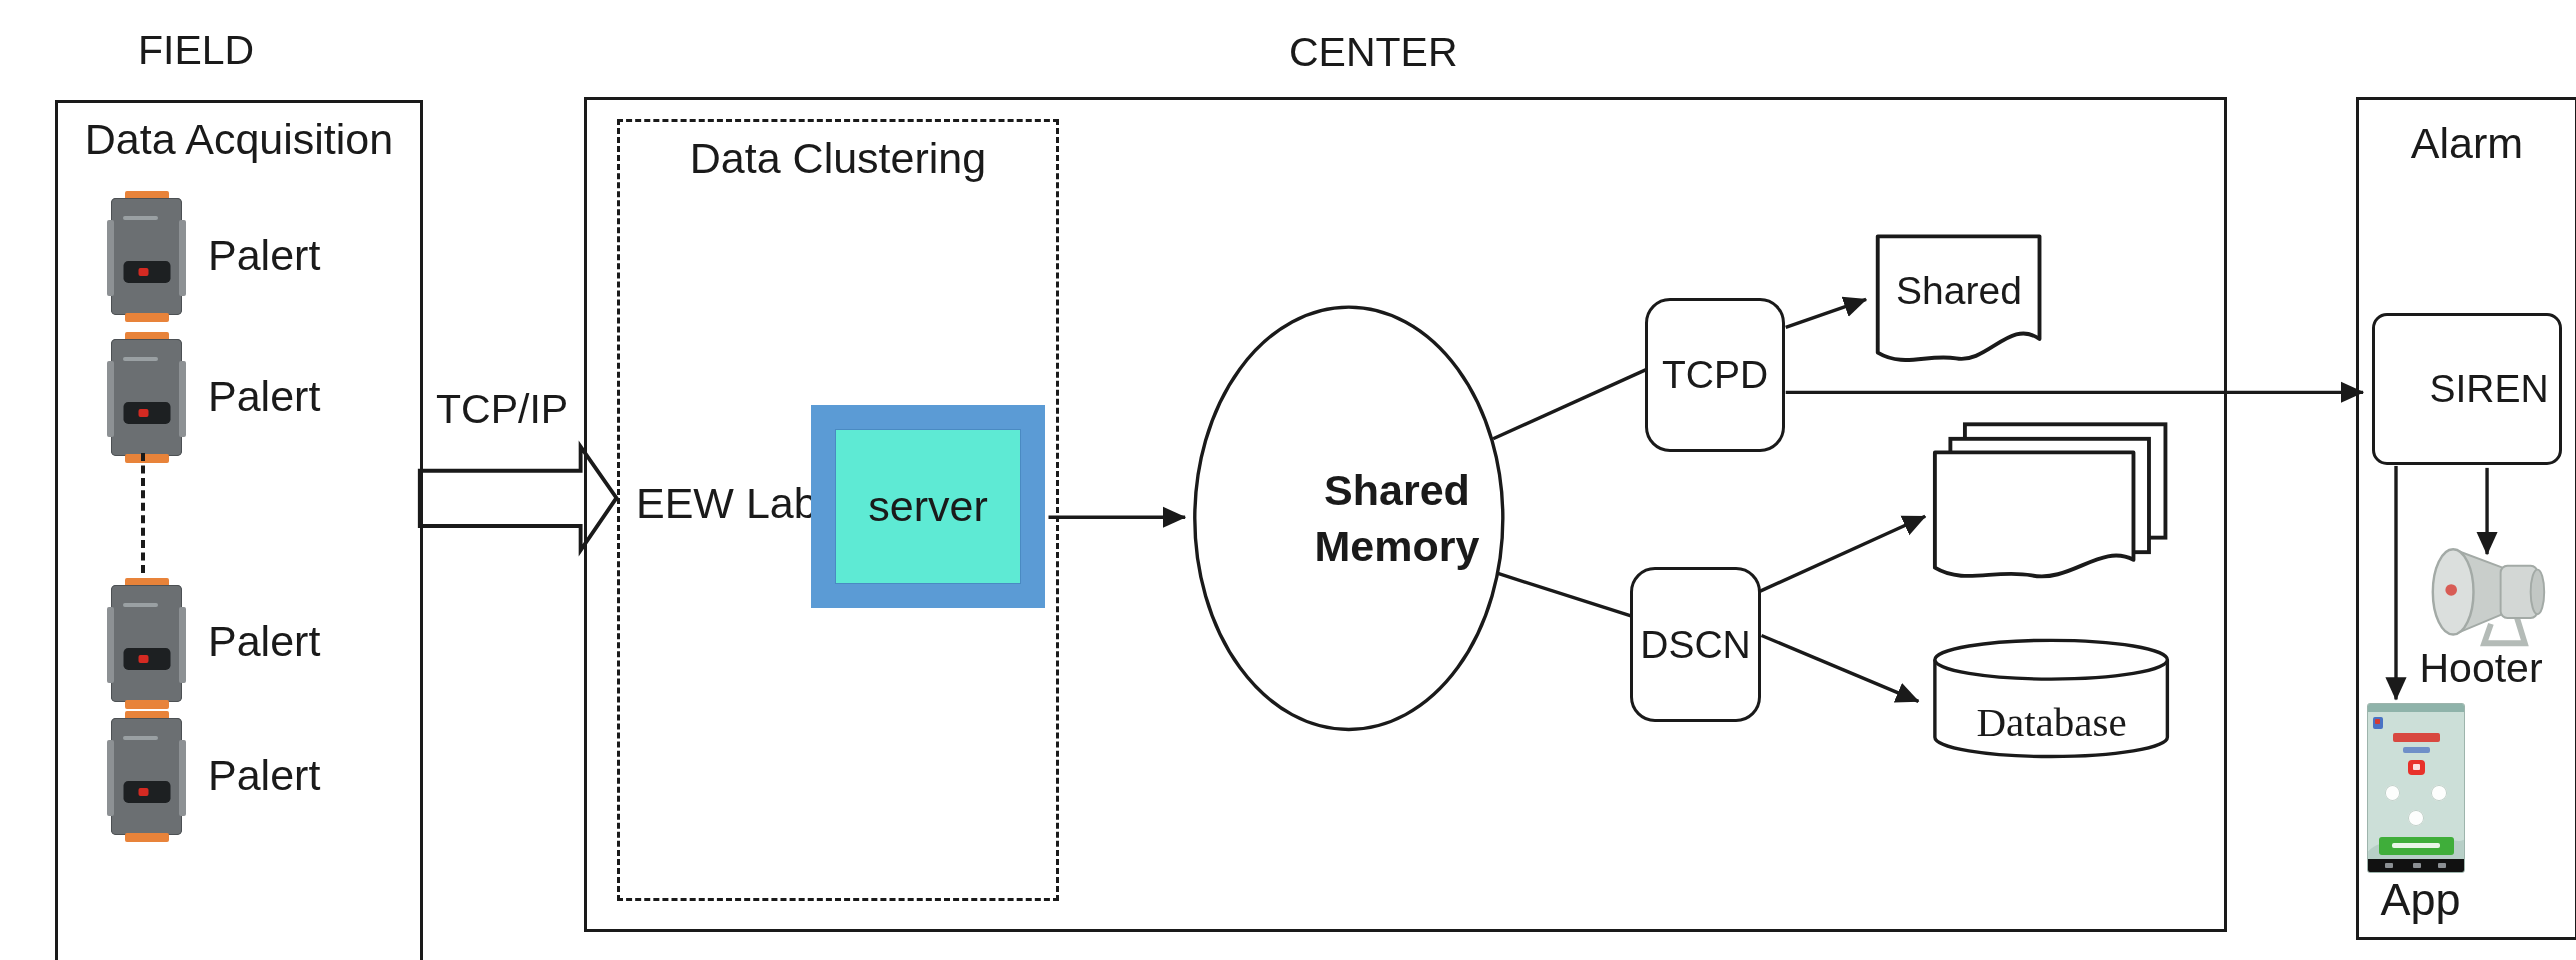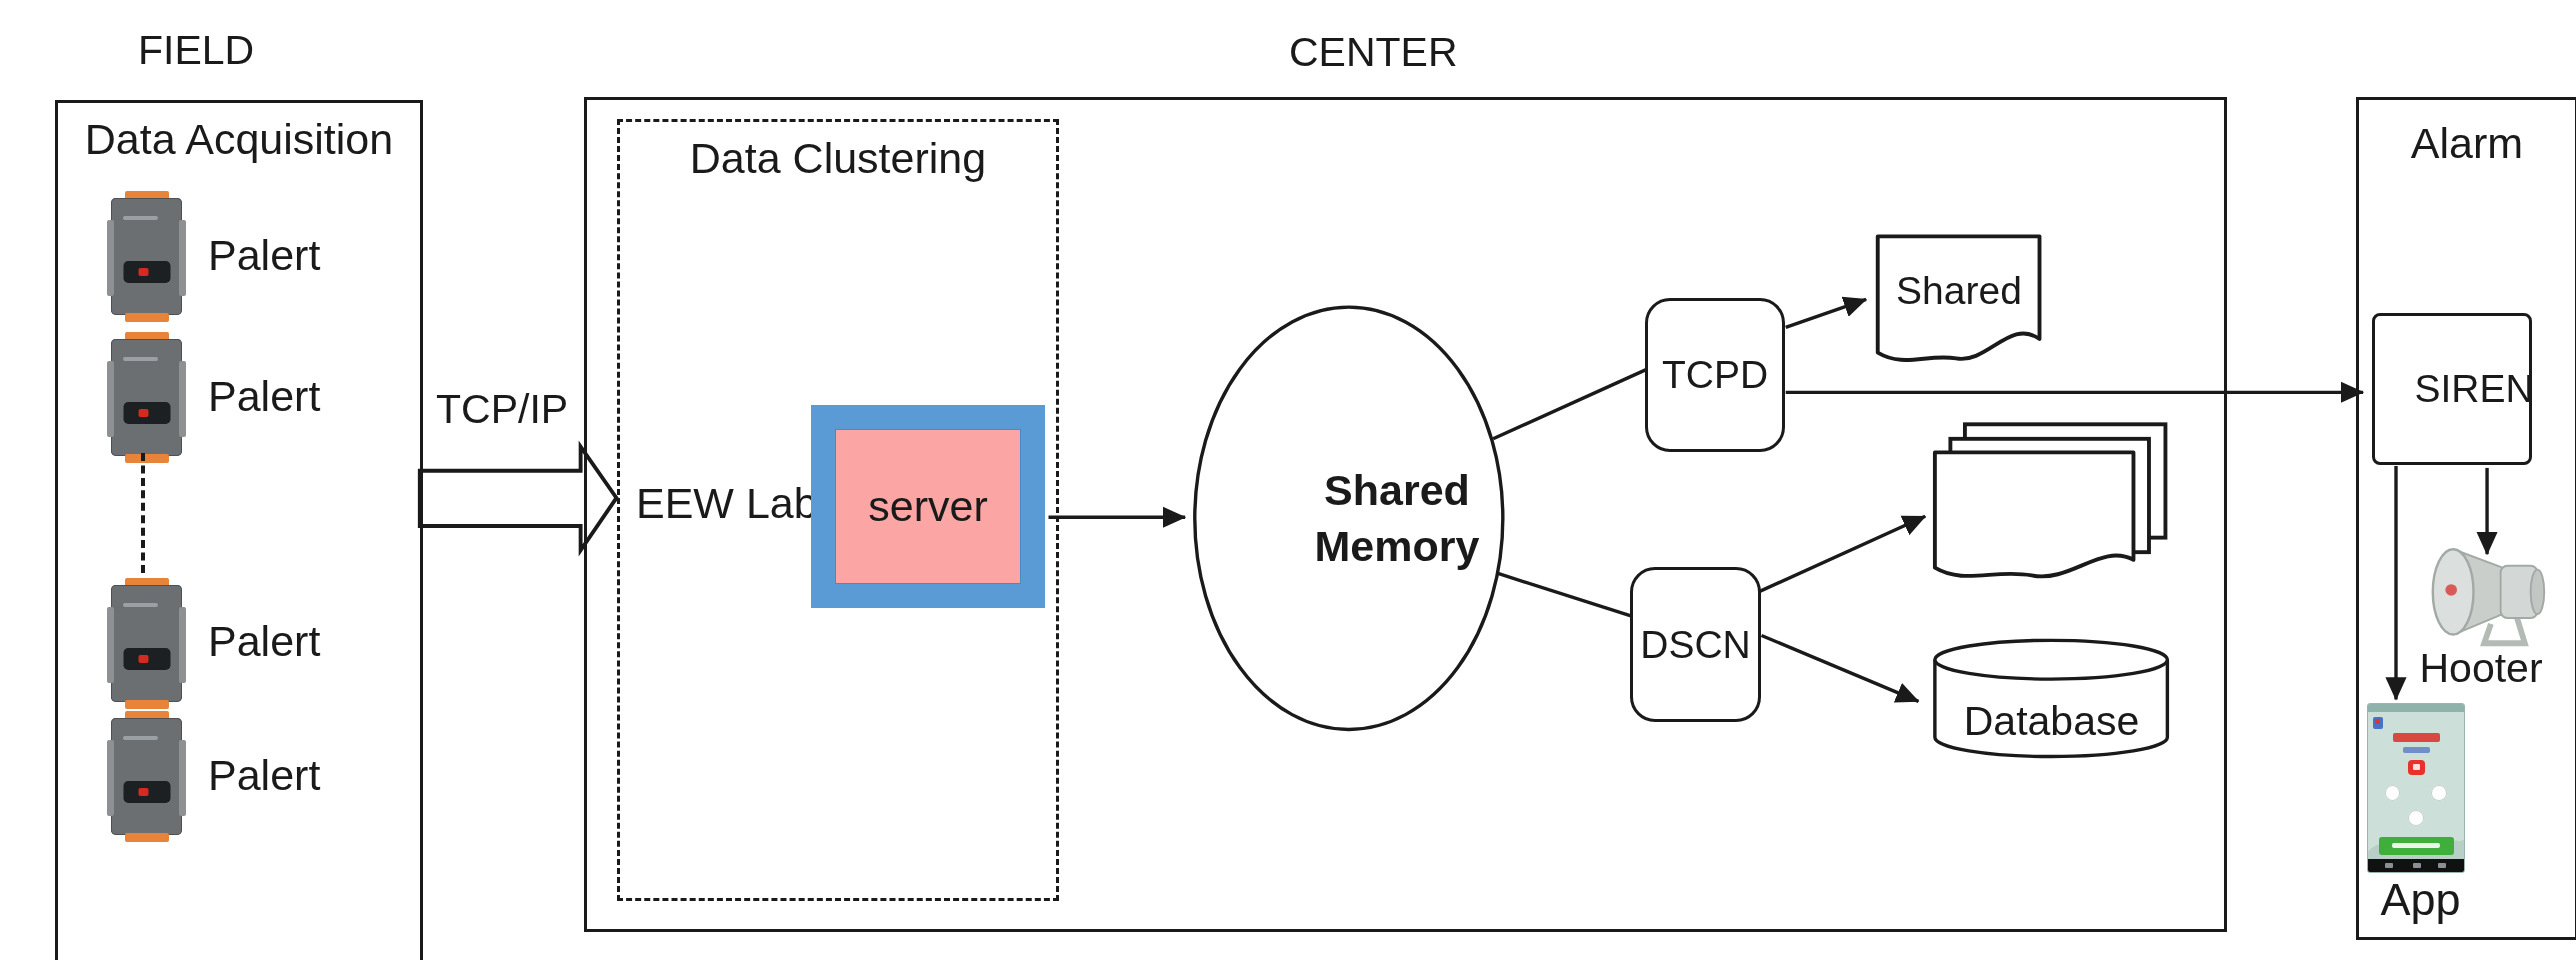--- a/index.html
+++ b/index.html
@@ -10,21 +10,21 @@
   .abs{position:absolute;}
   .lbl{position:absolute;white-space:nowrap;color:#1a1a1a;}
   .region-label{font-size:41px;}
   .section-title{font-size:43px;text-align:center;width:100%;}
   .solid-box{position:absolute;border:3.9px solid #1a1a1a;background:transparent;box-sizing:border-box;}
   .dashed-box{position:absolute;border:3.9px dashed #1a1a1a;background:transparent;box-sizing:border-box;}
   .node-box{position:absolute;border:3.9px solid #1a1a1a;border-radius:25px;background:#fff;
     box-sizing:border-box;display:flex;align-items:center;justify-content:center;font-size:39px;}
   
   #server-box{left:787px;top:405px;width:234px;height:203px;background:#5b9bd5;}
-  #server-inner{position:absolute;left:25px;top:25px;right:25px;bottom:25px;background:#fca5a5;
+  #server-inner{position:absolute;left:25px;top:25px;right:25px;bottom:25px;background:#5eead4;
     outline:1px solid #4a8ac2;display:flex;align-items:center;justify-content:center;font-size:43px;}
   
   .palert{position:absolute;width:79px;height:131px;}
   .palert .pbody{position:absolute;left:3.9px;right:3.9px;top:6.8px;bottom:6.8px;background:#6b6f72;
     border-radius:4.8px;box-shadow:inset 0 0 0 1px #4c5053;}
   .palert .tab-t,.palert .tab-b{position:absolute;left:18.4px;width:44px;height:8.7px;background:#e8833a;border-radius:1.9px;}
   .palert .tab-t{top:0;}  .palert .tab-b{bottom:0;}
   .palert .fl,.palert .fr{position:absolute;top:29px;width:6.8px;height:76px;background:#8d9194;border-radius:1.9px;}
   .palert .fl{left:0;} .palert .fr{right:0;}
   .palert .detail{position:absolute;left:15.5px;top:25px;width:35px;height:3.9px;background:#9aa0a3;border-radius:1.9px;}
@@ -178,27 +178,27 @@
   <div class="abs" style="left:1276px;top:463px;width:194px;text-align:center;font-size:43px;line-height:1.3;white-space:normal;font-weight:bold;">Shared Memory</div>
 
   <div class="node-box" style="left:1621px;top:298px;width:140px;height:154px;">
     <span>TCPD</span>
   </div>
   <div class="node-box" style="left:1606px;top:567px;width:131px;height:155px;">
     <span>DSCN</span>
   </div>
 
   <div class="abs" style="left:1854px;top:269px;width:162px;text-align:center;font-size:39px;">Shared</div>
-  <div class="abs" style="left:1911px;top:698px;width:233px;text-align:center;font-size:41px;">Database</div>
+  <div class="abs" style="left:1911px;top:698px;width:233px;text-align:center;font-size:41px;font-family:Liberation Serif, serif;">Database</div>
 
   <div class="solid-box" style="left:2332px;top:97px;width:222px;height:843px;">
     <div class="lbl section-title" style="left:0;top:19.4px;">Alarm</div>
   </div>
 
-  <div class="node-box" style="left:2348px;top:313px;width:160px;height:152px;border-radius:8px;padding-left:44px;">
+  <div class="node-box" style="left:2348px;top:313px;width:190px;height:152px;border-radius:15px;padding-left:44px;">
     <span>SIREN</span>
   </div>
 
   <div class="lbl" style="left:2370px;top:645px;width:174px;text-align:center;font-size:41px;">Hooter</div>
 
   <div id="phone">
     <div class="statusbar"></div>
     <div class="applogo"></div>
     <div class="brand"></div>
     <div class="brand2"></div>

